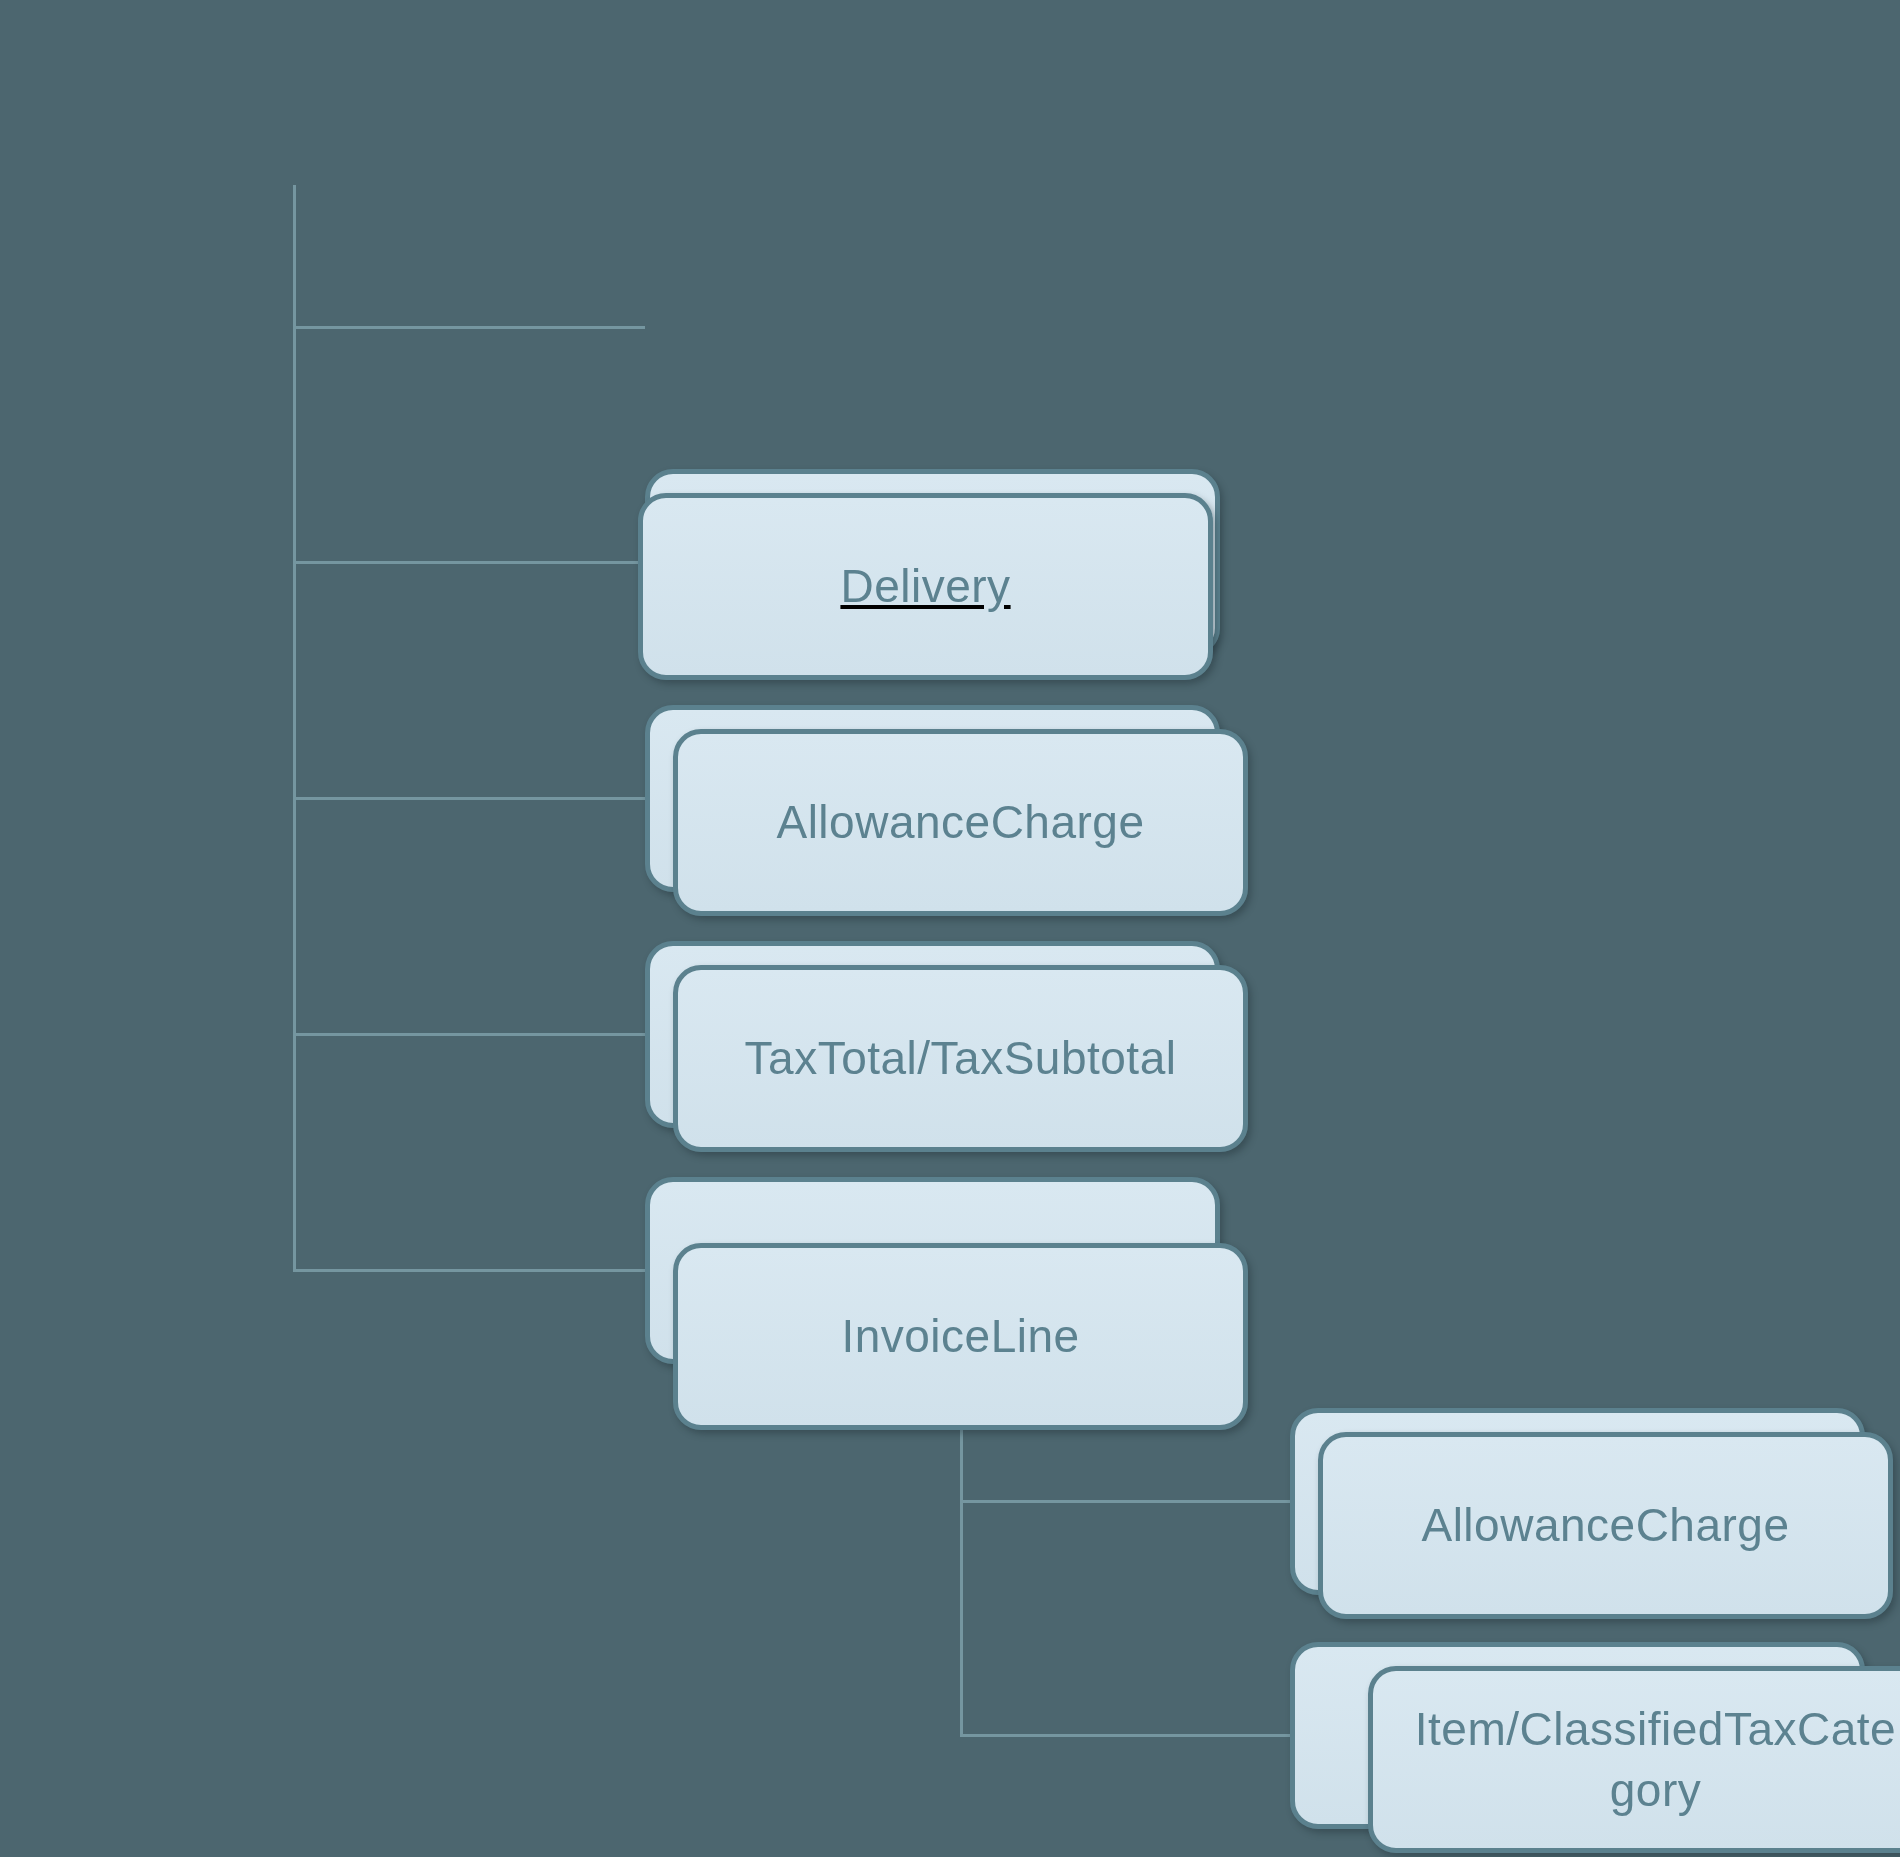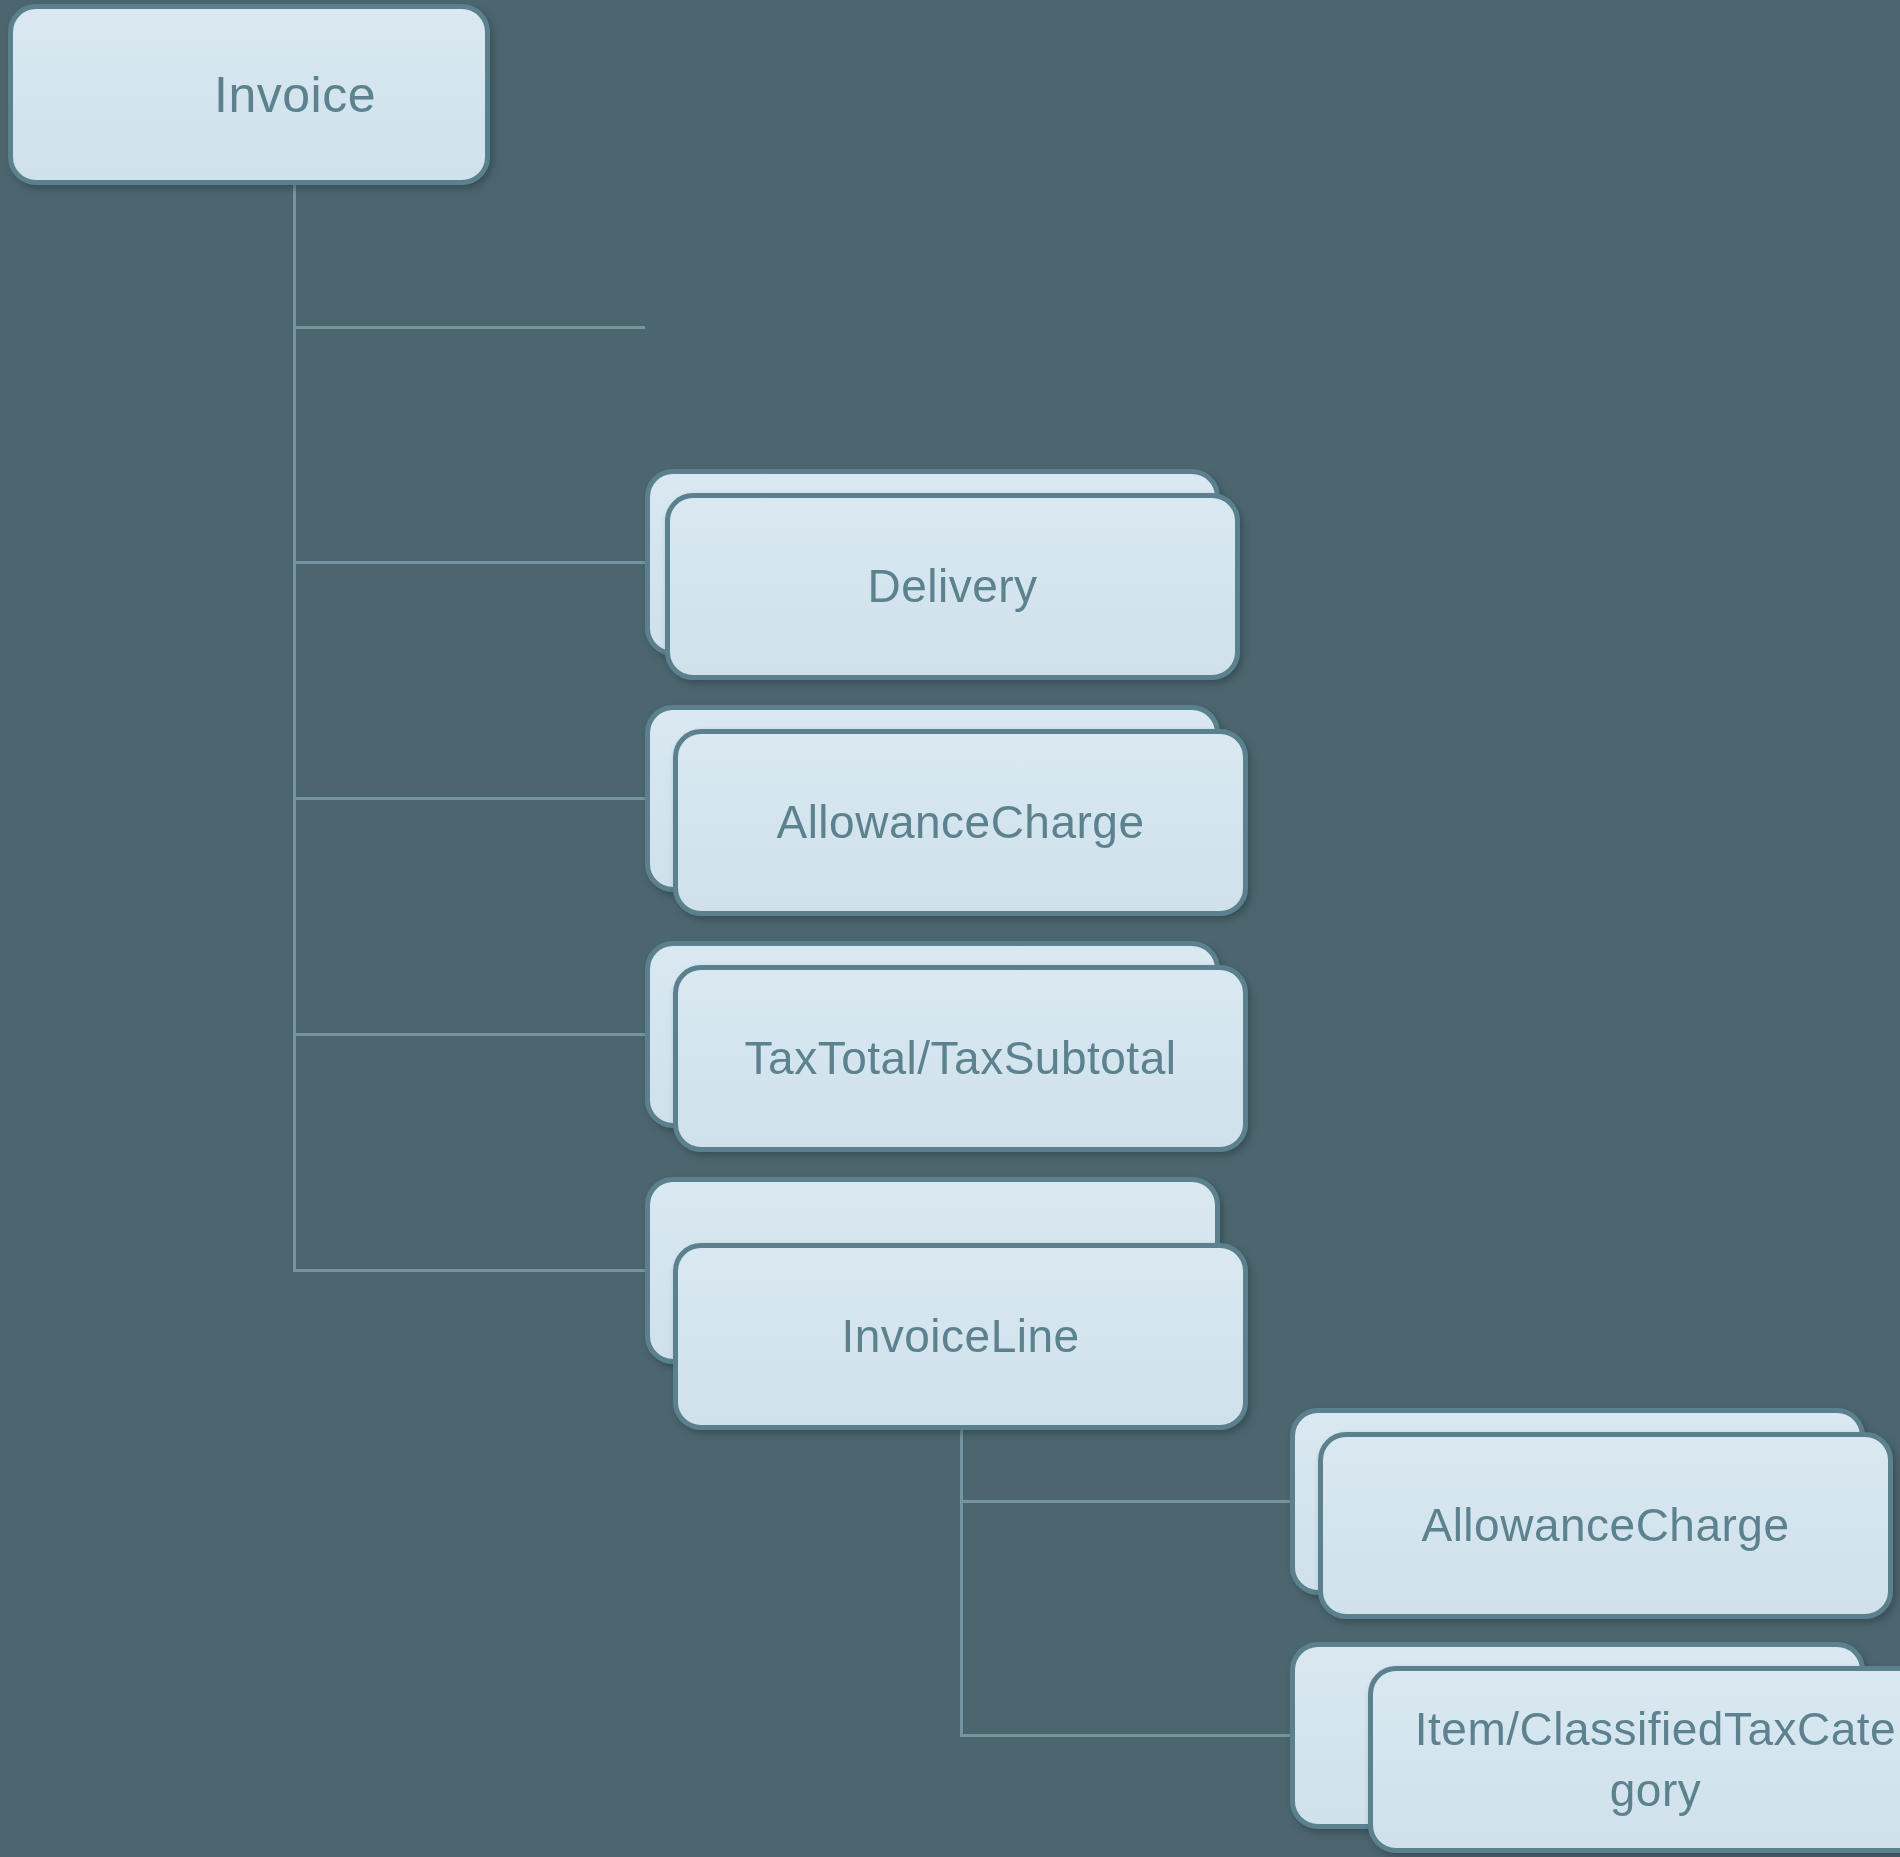--- a/index.html
+++ b/index.html
@@ -56,28 +56,25 @@
   <div class="line" style="left:293px; top:185px; width:3px; height:1087px;"></div>
   <div class="line" style="left:293px; top:326px; width:352px; height:3px;"></div>
   <div class="line" style="left:293px; top:561px; width:352px; height:3px;"></div>
   <div class="line" style="left:293px; top:797px; width:352px; height:3px;"></div>
   <div class="line" style="left:293px; top:1033px; width:352px; height:3px;"></div>
   <div class="line" style="left:293px; top:1269px; width:352px; height:3px;"></div>
   <div class="line" style="left:960px; top:1388px; width:3px; height:349px;"></div>
   <div class="line" style="left:960px; top:1500px; width:330px; height:3px;"></div>
   <div class="line" style="left:960px; top:1734px; width:330px; height:3px;"></div>
 
-  <div class="card single" style="left:8px; top:4px; width:482px; height:181px; padding-left:92px;">
-    <span class="node-label root-label">Invoice</span>
-  </div>
 
 
   <div>
     <div class="card back" style="left:645px; top:469px;"></div>
-    <div class="card front" style="left:665px; top:493px;">
+    <div class="card front" style="left:638px; top:493px;text-decoration:underline;">
       <span class="node-label">Delivery</span>
     </div>
   </div>
 
   <div>
     <div class="card back" style="left:645px; top:705px;"></div>
     <div class="card front" style="left:673px; top:729px;">
       <span class="node-label">AllowanceCharge</span>
     </div>
   </div>

